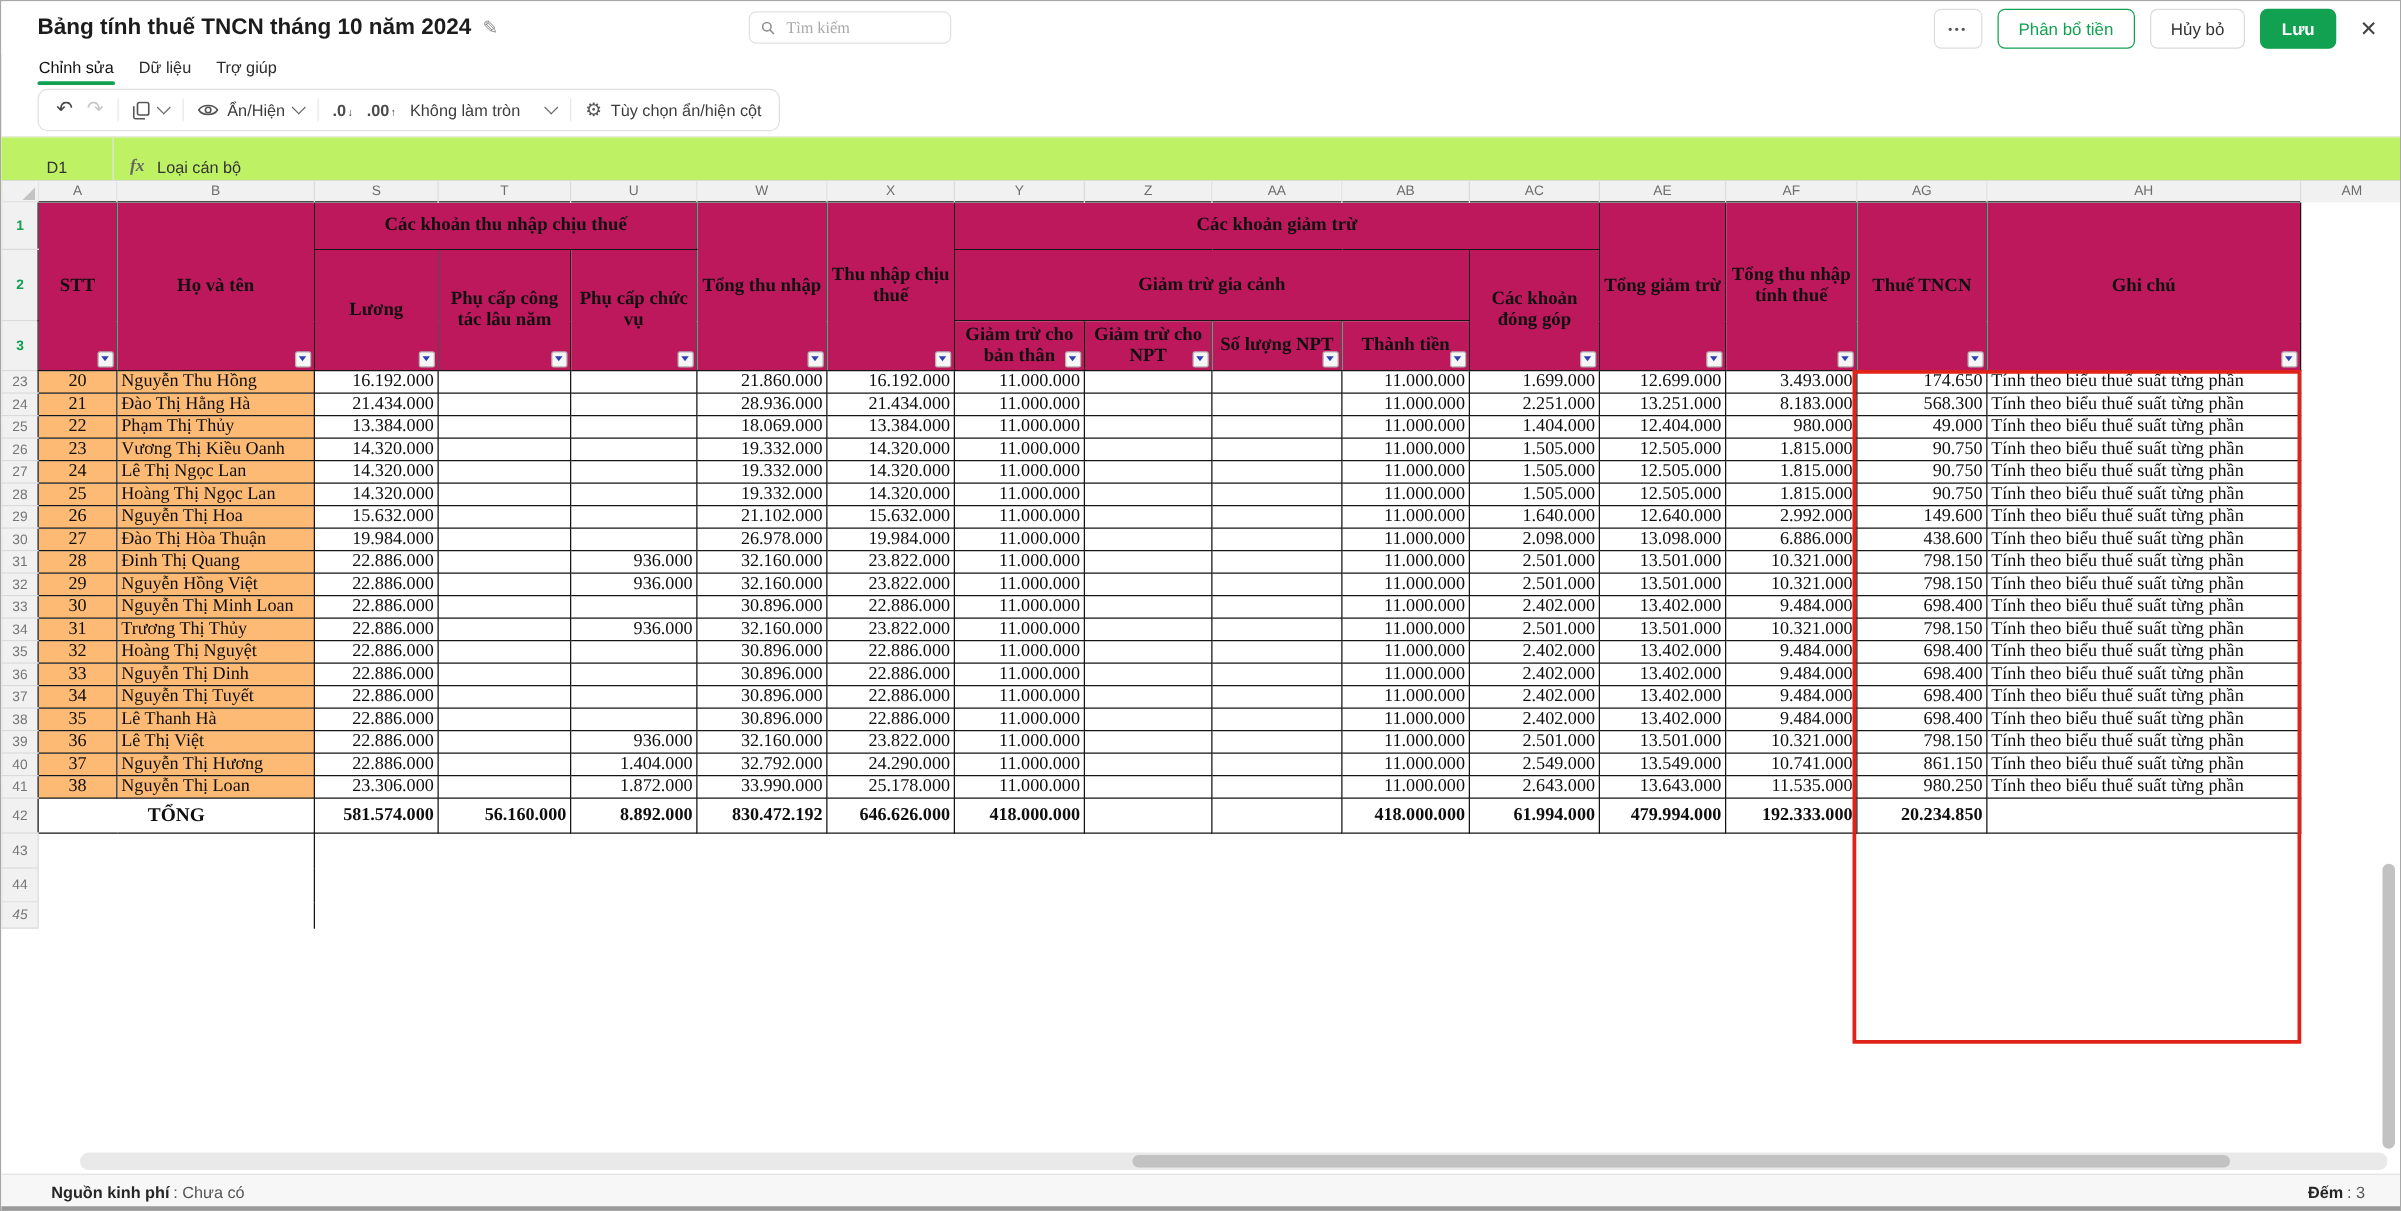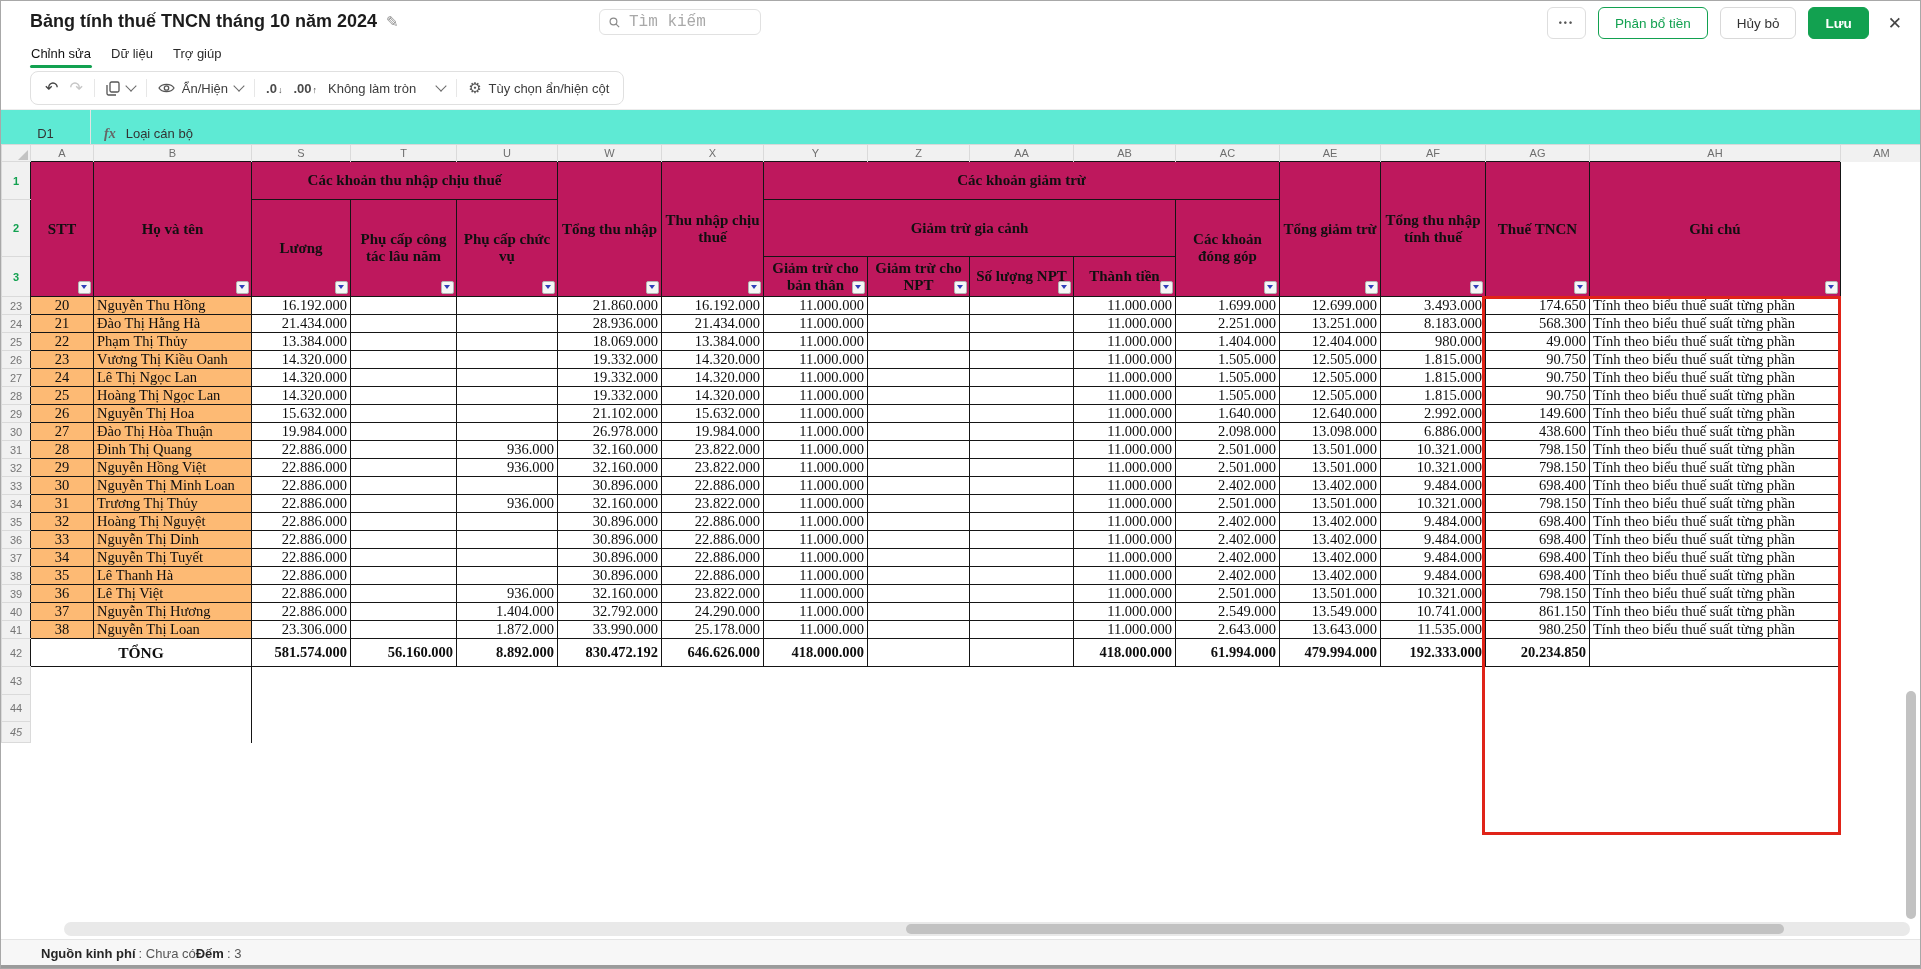--- a/index.html
+++ b/index.html
@@ -6,21 +6,21 @@
   .window{position:relative;width:1921px;height:969px;background:#fff;overflow:hidden;
     font-family:"Liberation Sans",sans-serif;border:1px solid #a8a8a8;box-sizing:border-box;}
 
   
   .titlebar{position:absolute;top:0;left:0;right:0;height:42px;background:#fff;}
   .title-wrap{position:absolute;left:29px;top:10px;display:flex;align-items:center;gap:9px;}
   .title{font-size:18px;font-weight:700;color:#1c1c1c;}
   .pencil{font-size:15px;color:#8d8d8d;cursor:pointer;}
   .searchbox{position:absolute;left:598px;top:8px;width:162px;height:26px;border:1px solid #e1e1e1;
     border-radius:6px;display:flex;align-items:center;gap:7px;padding:0 9px;box-sizing:border-box;background:#fff;}
-  .searchbox input{border:none;outline:none;width:100%;font-size:16px;color:#c2410c;font-family:Liberation Mono, monospace;background:transparent;}
+  .searchbox input{border:none;outline:none;width:100%;font-size:13px;color:#c2410c;font-family:Liberation Serif, serif;background:transparent;}
   .searchbox input::placeholder{color:#a9a9a9;}
   .top-actions{position:absolute;right:18px;top:6px;display:flex;align-items:center;gap:12px;}
   .btn{height:30px;border-radius:6px;font-size:13.5px;display:flex;align-items:center;padding:0 16px;
     background:#fff;border:1px solid #d9d9d9;color:#333;cursor:pointer;white-space:nowrap;}
   .btn-more{width:37px;height:30px;border:1px solid #dedede;border-radius:6px;display:flex;align-items:center;
     justify-content:center;color:#555;background:#fff;font-size:9px;letter-spacing:2px;font-weight:700;cursor:pointer;}
   .btn.green-outline{border-color:#12a150;color:#12a150;}
   .btn.green-solid{background:#12a150;border-color:#12a150;color:#fff;font-weight:600;}
   .close{font-size:17px;color:#444;margin-left:7px;cursor:pointer;}
 
@@ -39,21 +39,21 @@
   .tlabel{font-size:13px;color:#3c3c3c;}
   .chev{width:7px;height:7px;border-right:1.4px solid #6b6b6b;border-bottom:1.4px solid #6b6b6b;
     transform:rotate(45deg);margin-top:-4px;display:inline-block;}
   .tgroup{display:flex;align-items:center;gap:7px;cursor:pointer;}
   .dec{display:flex;align-items:baseline;font-size:13px;font-weight:700;color:#4a4a4a;cursor:pointer;}
   .dec .arr{font-size:9px;margin-left:1px;}
   .gear{font-size:15px;color:#555;}
 
   
   .formulabar{position:absolute;top:108px;left:0;right:0;height:48px;border-top:1px solid #ececec;
-    box-sizing:border-box;display:flex;align-items:center;background:#5eead4;}
+    box-sizing:border-box;display:flex;align-items:center;background:#bef264;}
   .cellref{width:90px;height:100%;border-right:1px solid #e3e3e3;display:flex;align-items:center;
     justify-content:center;font-size:13px;color:#333;box-sizing:border-box;}
   .fx{font-family:"Liberation Serif",serif;font-style:italic;font-weight:700;color:#666;font-size:14px;margin:0 10px 0 13px;}
   .fval{font-size:13px;color:#333;text-align:right;}
 
   
   .sheet{position:absolute;top:143px;left:0;width:1921px;height:795px;overflow:hidden;border-top:1px solid #d9d9d9;background:#fff;}
   table{border-collapse:collapse;table-layout:fixed;width:1921px;}
   td{padding:0;overflow:hidden;vertical-align:middle;}
   .cl{background:#f1f1f1;border:1px solid #dadada;border-top:none;border-bottom:none;font-size:11px;
@@ -89,21 +89,21 @@
 
   
   .red-box{position:absolute;left:1481px;top:295px;width:359px;height:539px;border:3px solid #e02318;
     z-index:4;pointer-events:none;box-sizing:border-box;}
   .hscroll-track{position:absolute;left:63px;top:921px;height:14px;width:1846px;background:#e9e9e9;border-radius:7px;z-index:6;}
   .hscroll-thumb{position:absolute;left:842px;top:2px;width:878px;height:10px;background:#c2c2c2;border-radius:5px;cursor:pointer;}
   .vscroll-thumb{position:absolute;right:4px;top:690px;width:10px;height:228px;background:#c2c2c2;border-radius:5px;z-index:6;cursor:pointer;}
 
   
   .statusbar{position:absolute;left:0;right:0;top:938px;height:28px;background:#f7f7f7;border-top:1px solid #e4e4e4;
-    display:flex;align-items:center;padding:0 28px 0 40px;box-sizing:border-box;
+    display:flex;align-items:center;justify-content:space-between;padding:0 28px 0 40px;box-sizing:border-box;
     font-size:13px;color:#333;z-index:7;}
   .sb-label{font-weight:700;color:#262626;}
   .sb-value{color:#555;margin-left:3px;}
   .bottom-edge{position:absolute;left:0;right:0;bottom:0;height:3px;background:#9b9b9b;z-index:8;}
 </style>
 </head>
 <body>
 
 <div class="window">
 

